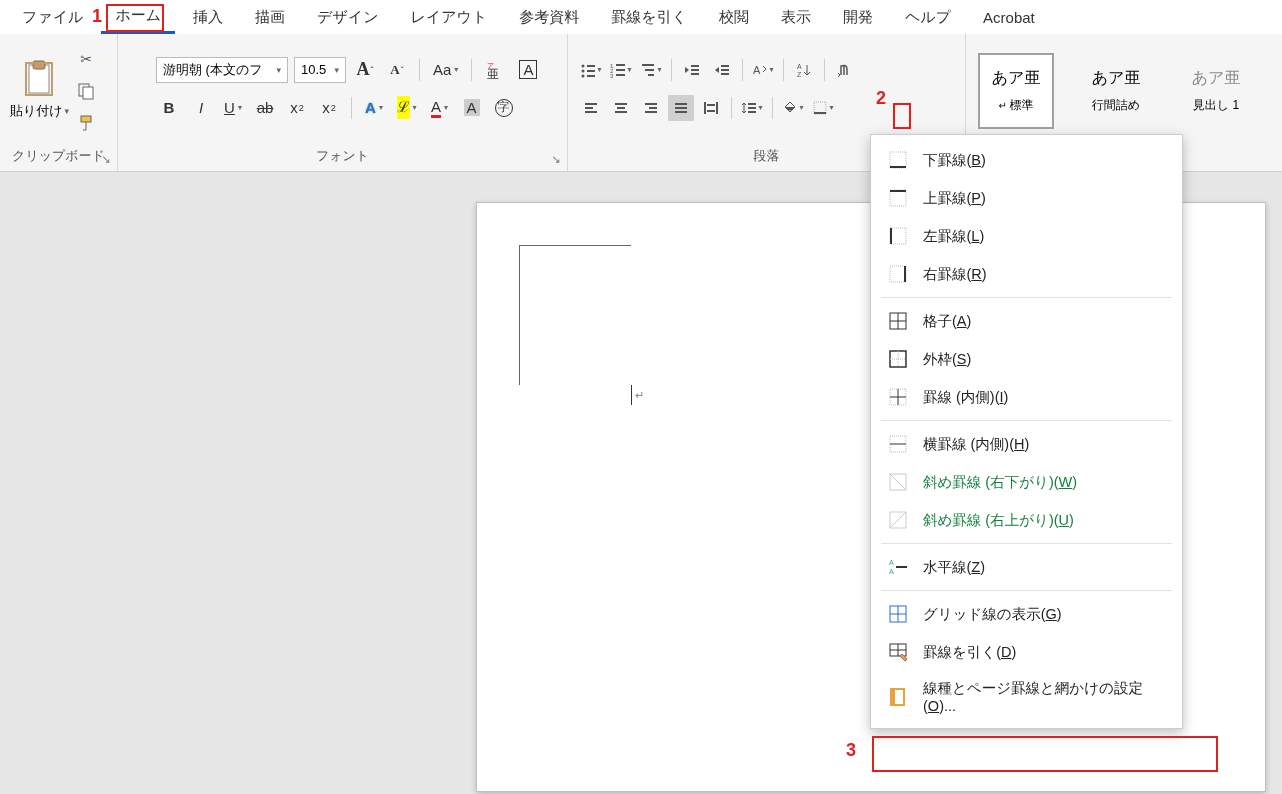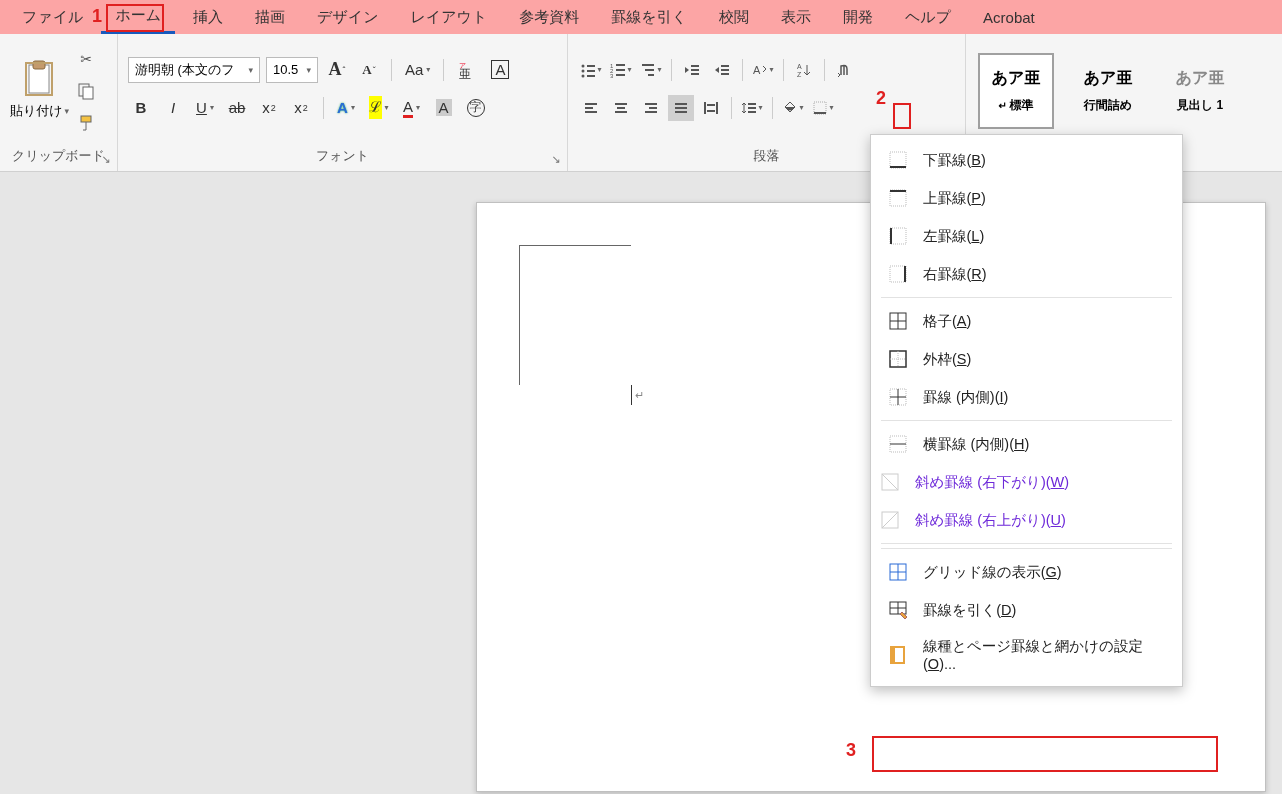--- a/index.html
+++ b/index.html
@@ -9,21 +9,21 @@
     background: #e6e6e6;
     width: 1282px;
     height: 794px;
     overflow: hidden;
     position: relative;
   }
   
   
   .tab-bar {
     display: flex;
-    background: #fca5a5;
+    background: #ffffff;
     height: 34px;
     align-items: center;
     padding: 0 8px;
     gap: 4px;
   }
   .tab {
     padding: 6px 14px;
     font-size: 15px;
     color: #333;
     cursor: pointer;
@@ -83,21 +83,21 @@
   }
   .small-icons-col {
     display: flex; flex-direction: column; gap: 10px; padding-top: 4px;
   }
   .small-icon {
     width: 22px; height: 22px; display:flex;align-items:center;justify-content:center;
     color: #555;
   }
   
   
-  .font-rows { display:flex; flex-direction:column; gap: 12px; padding: 4px 0;}
+  .font-rows { display:flex; flex-direction:column; gap: 12px; padding: 4px 0; margin-left: 28px;}
   .font-row { display:flex; align-items:center; gap: 6px; }
   .combo {
     border: 1px solid #bbb; background:#fff; height: 26px;
     display:flex; align-items:center; padding: 0 6px; font-size: 13px;
   }
   .font-btn {
     min-width: 26px; height: 26px; display:flex;align-items:center;justify-content:center;
     font-size: 15px; color:#333; padding: 0 4px; gap:1px;
   }
   .font-btn.small-caret::after { content:"▾"; font-size:8px; margin-left:2px; color:#666;}
@@ -106,21 +106,21 @@
   .styled-A { font-weight:bold; font-family: serif;}
   
   
   .para-rows { display:flex; flex-direction:column; gap: 12px; padding: 4px 0;}
   .para-row { display:flex; align-items:center; gap: 4px; }
   .pbtn { width:26px;height:26px;display:flex;align-items:center;justify-content:center;color:#555;}
   .pbtn.caret::after{content:"▾";font-size:8px;margin-left:1px;color:#666;}
   .pbtn.active { background:#d0d0d0; }
   
   
-  .styles-gallery { display:flex; gap: 16px; padding: 4px 8px; font-weight: bold;}
+  .styles-gallery { display:flex; gap: 24px; padding: 4px 8px;}
   .style-box {
     width: 76px; height: 76px; border:1px solid transparent;
     display:flex;flex-direction:column;align-items:center;justify-content:center;
     font-size:12px;
   }
   .style-box.sel { border:2px solid #a0a0a0; background:#fff;}
   .style-preview { font-size:16px; margin-bottom:8px;}
   
   
   .anno {
@@ -164,21 +164,21 @@
     border:1px solid #ccc;
     box-shadow: 0 4px 12px rgba(0,0,0,.25);
     padding: 6px 0;
     z-index: 150;
   }
   .menu-item {
     display:flex; align-items:center; gap: 14px;
     padding: 8px 16px; font-size: 14.5px; color:#222;
     cursor:pointer;
   }
-  .menu-item.disabled { color:#6d28d9;padding-left:8px; }
+  .menu-item.disabled { color:#15803d; }
   .menu-icon {
     width: 22px; height: 22px; flex-shrink:0;
     display:flex;align-items:center;justify-content:center;
   }
   .menu-sep { height:1px; background:#e2e2e2; margin:4px 10px;}
   .u { text-decoration: underline;}
   
   svg { display:block;}
 </style>
 </head>
@@ -572,20 +572,30 @@
   <div class="menu-item disabled">
     <span class="menu-icon">
         <svg width="20" height="20">
           <rect x="2" y="2" width="16" height="16" fill="none" stroke="#ccc"></rect>
           <line x1="2" y1="18" x2="18" y2="2" stroke="#ccc"></line>
         </svg>
       </span>
     <span><span>斜め罫線 (右上がり)(</span><span class="u">U</span><span>)</span></span>
   </div>
   <div class="menu-sep"></div>
+  <div class="menu-item">
+    <span class="menu-icon">
+        <svg width="20" height="20">
+          <text x="1" y="8" font-size="7" fill="#3a7">A</text>
+          <text x="1" y="17" font-size="7" fill="#3a7">A</text>
+          <line x1="8" y1="10" x2="19" y2="10" stroke="#333" stroke-width="2"></line>
+        </svg>
+      </span>
+    <span><span>水平線(</span><span class="u">Z</span><span>)</span></span>
+  </div>
   <div class="menu-sep"></div>
   <div class="menu-item">
     <span class="menu-icon">
         <svg width="20" height="20">
           <rect x="2" y="2" width="16" height="16" fill="none" stroke="#2a6bd6"></rect>
           <line x1="2" y1="10" x2="18" y2="10" stroke="#2a6bd6"></line>
           <line x1="10" y1="2" x2="10" y2="18" stroke="#2a6bd6"></line>
         </svg>
       </span>
     <span><span>グリッド線の表示(</span><span class="u">G</span><span>)</span></span>

